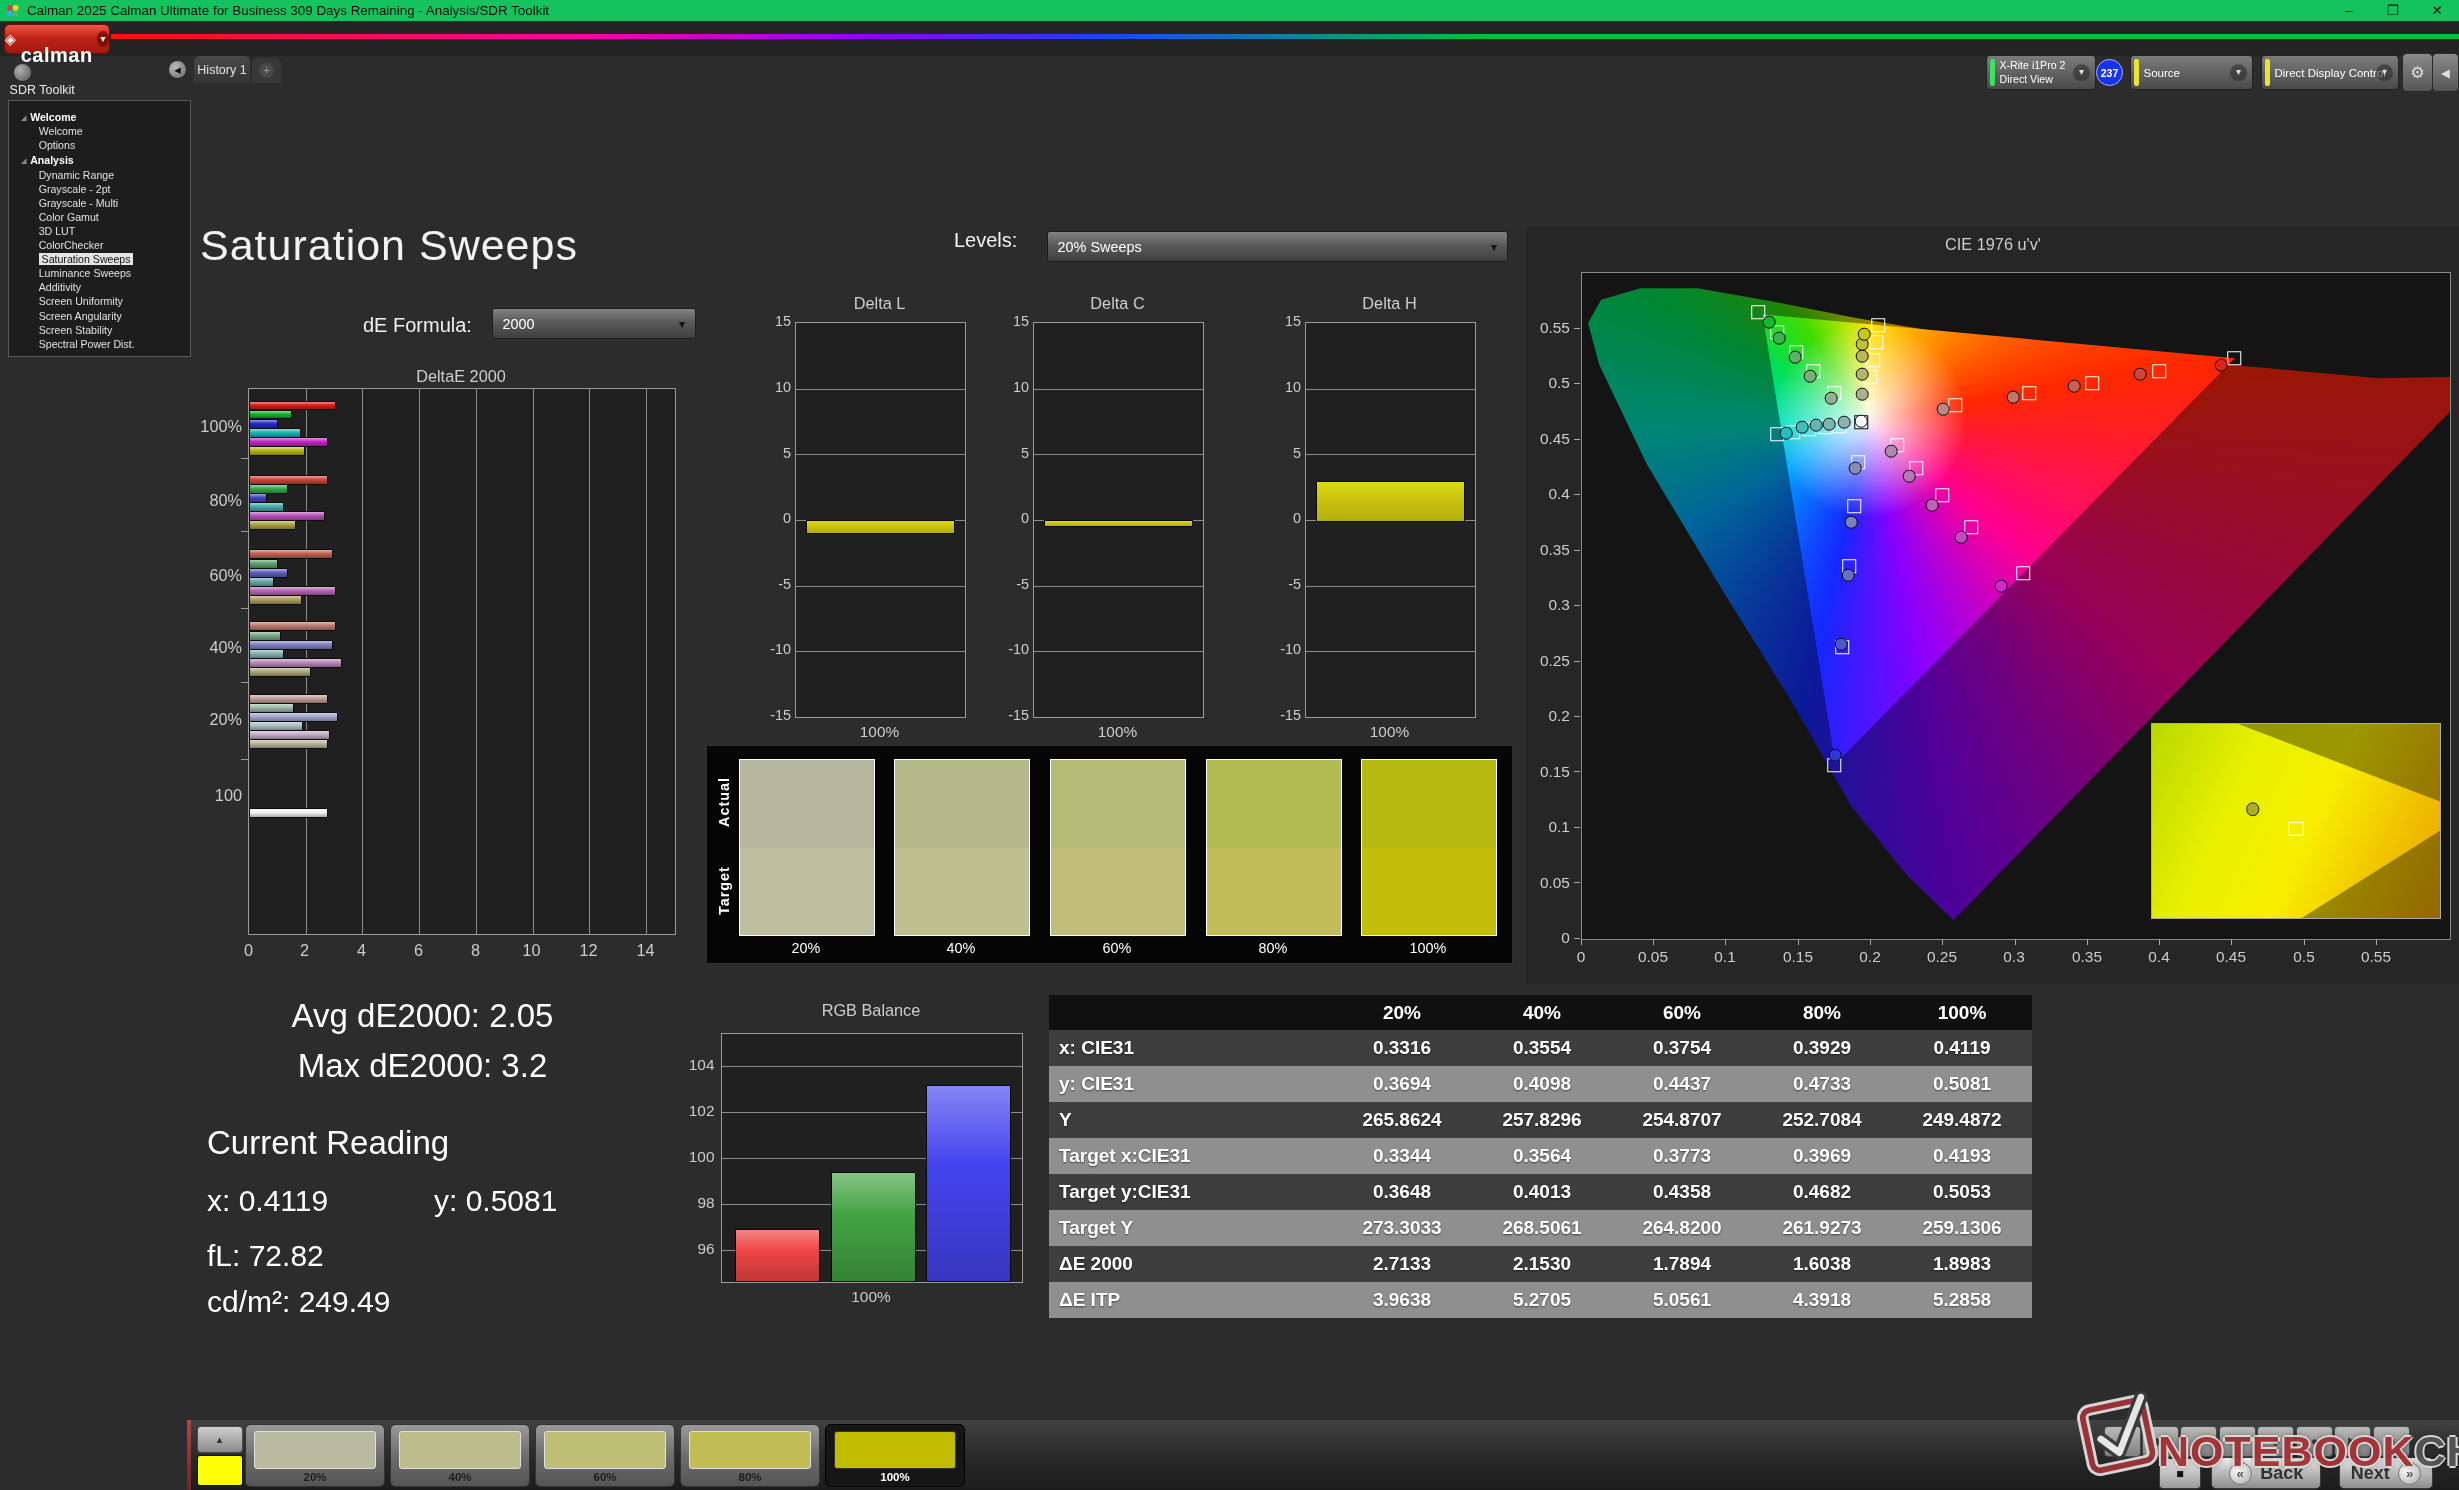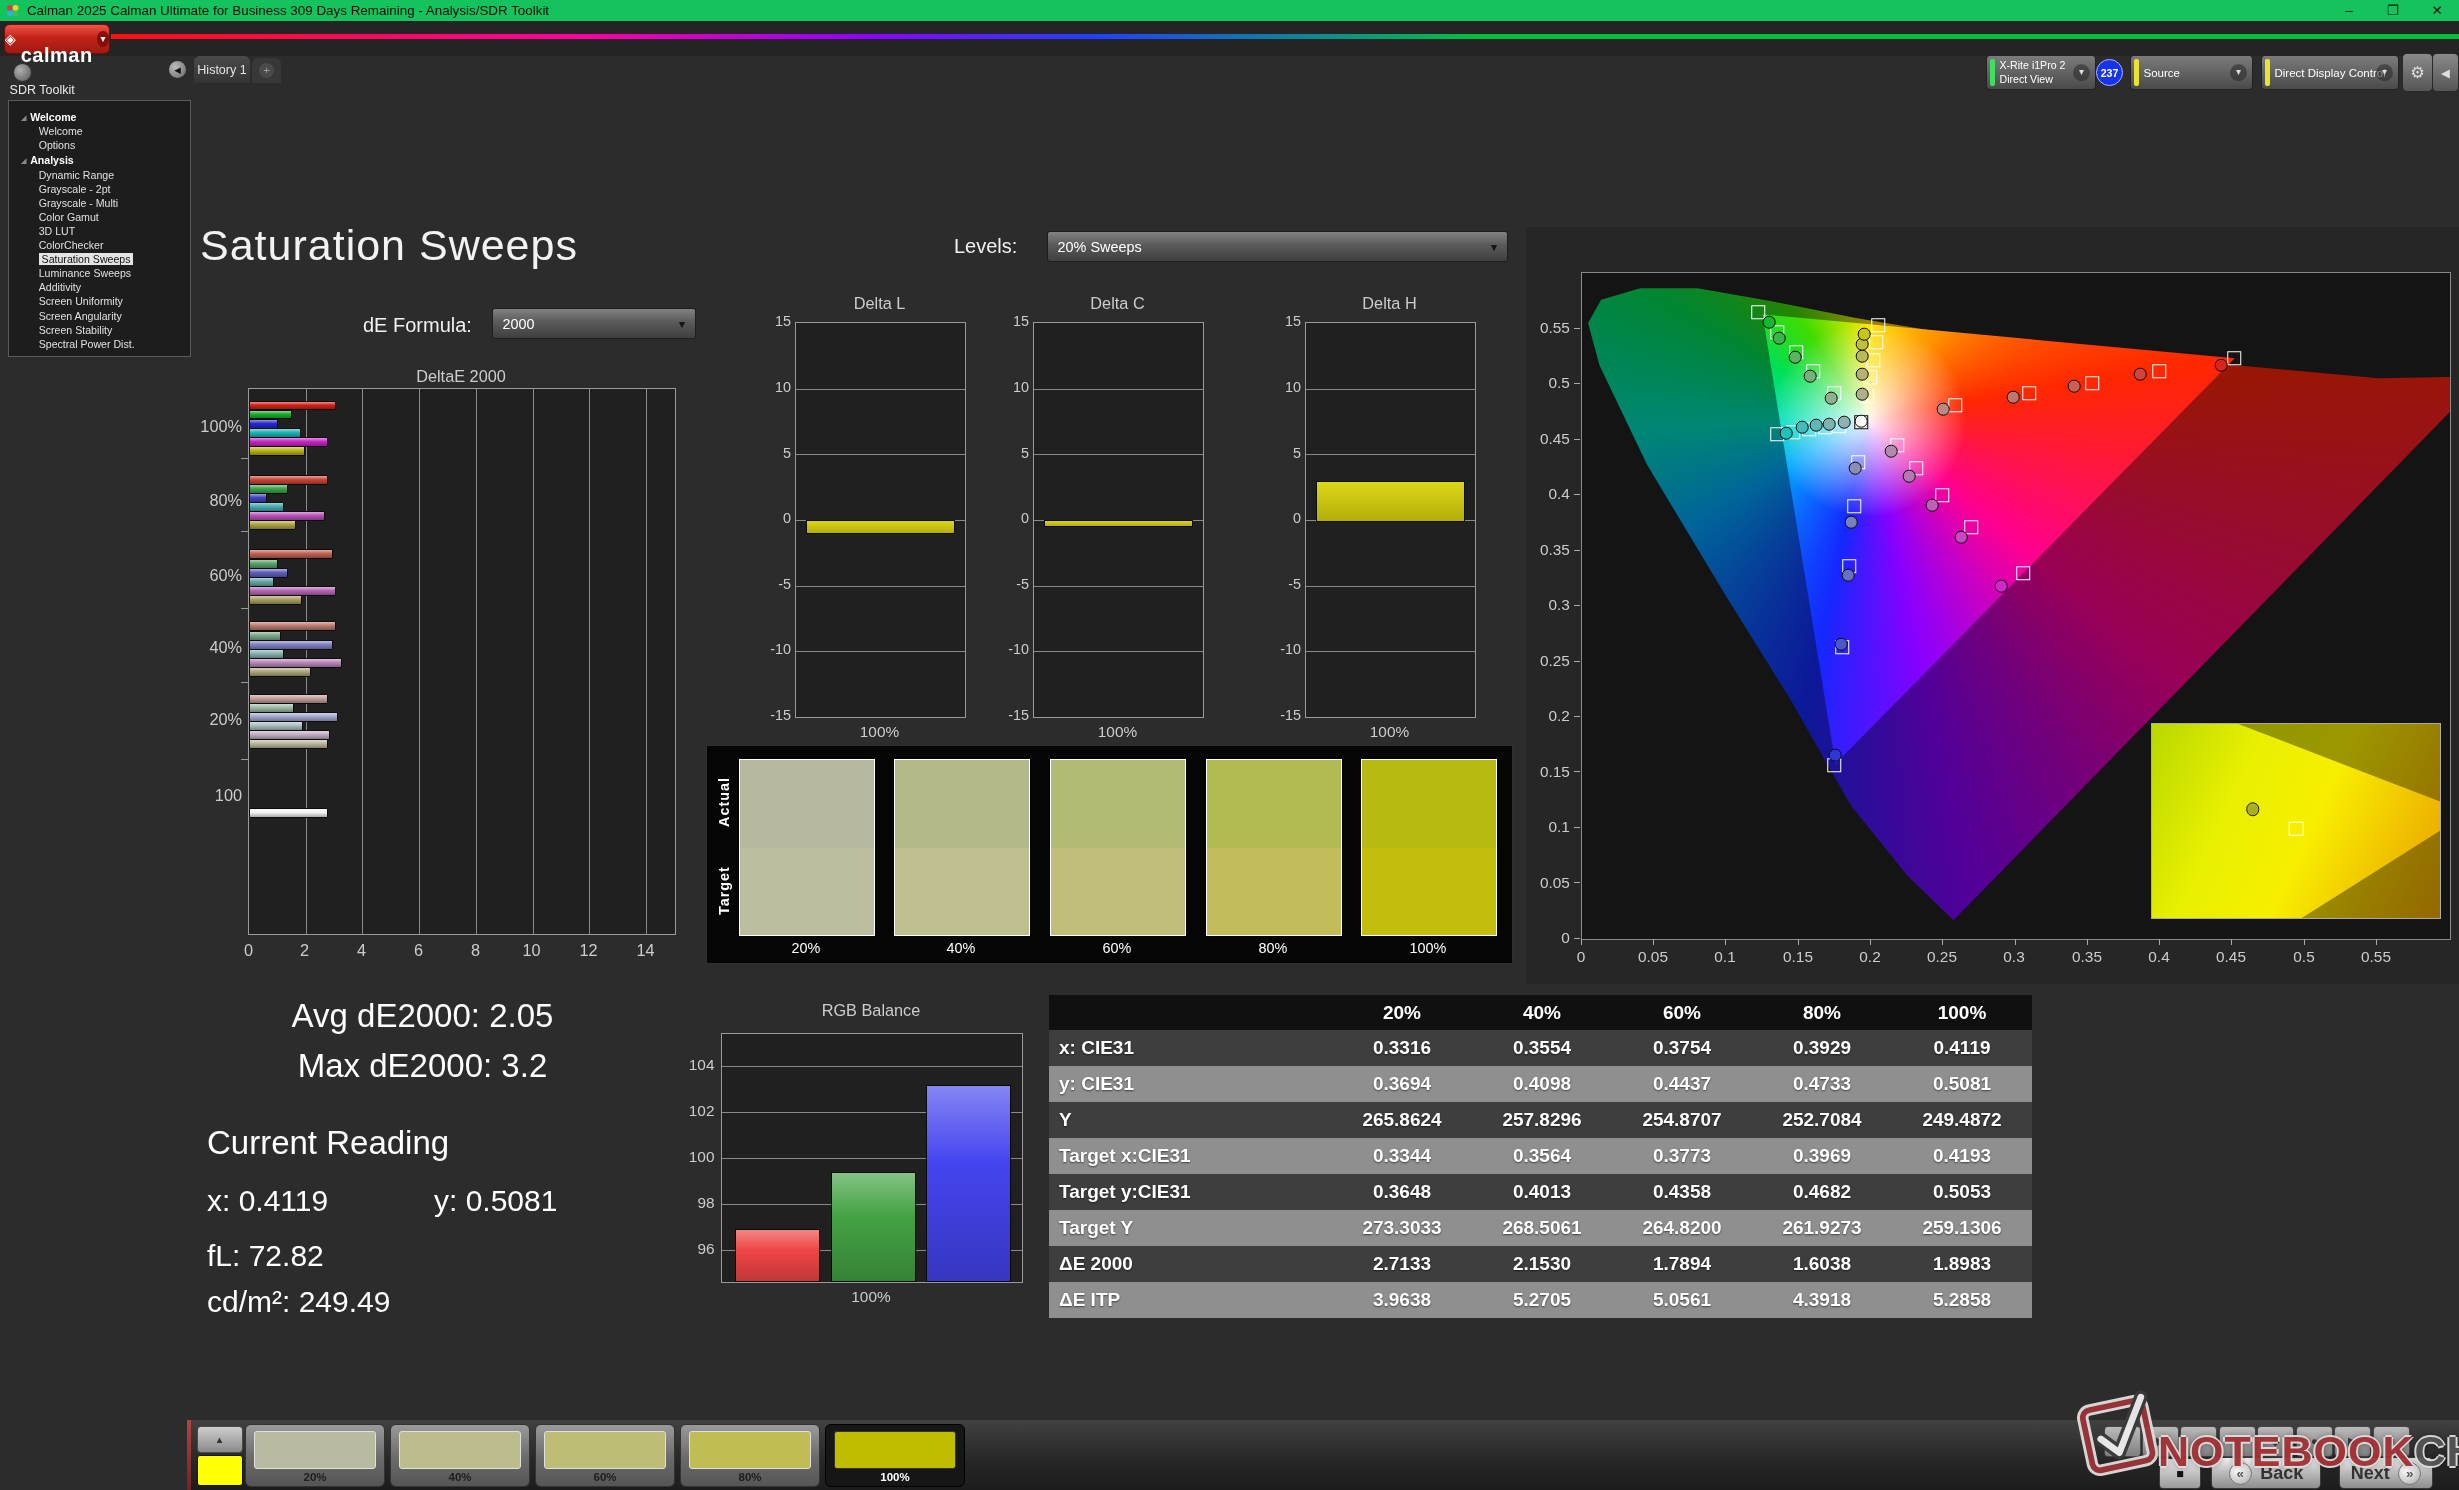--- a/index.html
+++ b/index.html
@@ -57,21 +57,21 @@
   #side-title{left:9.6px;top:83px;font-size:12.5px;color:#eaeaea;}
   #tree{left:7.7px;top:100px;width:183px;height:257px;background:#1d1d1d;border:1px solid #5a5a5a;
     padding-top:9.6px;box-sizing:border-box;}
   .tree-group{color:#fff;font-weight:bold;font-size:10.6px;padding-left:12.5px;margin-bottom:3.4px;}
   .tree-group .tw{color:#888;font-size:6.7px;margin-right:3.8px;vertical-align:1px;}
   .tree-item{color:#e0e0e0;font-size:10.6px;padding-left:30px;margin-bottom:3.5px;line-height:10.6px;}
   .tree-item.selected span{background:#e4e4e4;color:#101010;padding:0 2.9px;}
   
   #page-title{left:200px;top:221px;font-size:43px;font-weight:300;color:#f2f2f2;letter-spacing:1px;}
   .fieldlabel{position:absolute;font-size:20px;color:#f0f0f0;}
-  #levels-label{left:954px;top:235px;}
+  #levels-label{left:954px;top:229px;}
   #de-label{left:363px;top:314px;}
   .dropdown{position:absolute;background:linear-gradient(180deg,#828282,#5a5a5a 45%,#3f3f3f);
     border:1px solid #1e1e1e;border-radius:2.9px;color:#fff;font-size:14.4px;display:flex;align-items:center;
     padding-left:9.6px;box-sizing:border-box;}
   .dd-arrow{position:absolute;right:7.7px;font-size:10.6px;color:#151515;}
   #levels-dd{left:1047px;top:231px;width:461px;height:31px;}
   #de-dd{left:492px;top:308px;width:204px;height:31px;}
   
   .chart-title{position:absolute;font-size:16.3px;color:#ccc;text-align:center;}
   .plot{position:absolute;background:#202020;border:1px solid #9a9a9a;}
@@ -425,20 +425,21 @@
       </div>
       <div class="comp-label" style="left: 497px;">80%</div>
       <div class="comp-col" style="left: 654px;">
         <div class="comp-half" style="top: 0px; background: rgb(182, 186, 16);"></div>
         <div class="comp-half" style="top: 50%; background: rgb(195, 189, 11);"></div>
       </div>
       <div class="comp-label" style="left: 652px;">100%</div>
     </div>
 
   <div id="cie-panel" class="abs">
+    <div class="chart-title" id="cie-title">CIE 1976 u'v'</div>
     <div id="cie-plot">
       <div id="cie-horseshoe" class="cie-layer"></div>
       <div id="cie-triangle" class="cie-layer"></div>
       <div id="cie-points">
           <div class="pt-s" style="left: 373px; top: 132px; position: absolute;"></div>
           <div class="pt-s" style="left: 447px; top: 120px; position: absolute;"></div>
           <div class="pt-s" style="left: 510px; top: 110px; position: absolute;"></div>
           <div class="pt-s" style="left: 577px; top: 98px; position: absolute;"></div>
           <div class="pt-s" style="left: 652px; top: 85px; position: absolute;"></div>
           <div class="pt-c" style="left: 361px; top: 136px; position: absolute; background: rgb(185, 138, 132);"></div>

